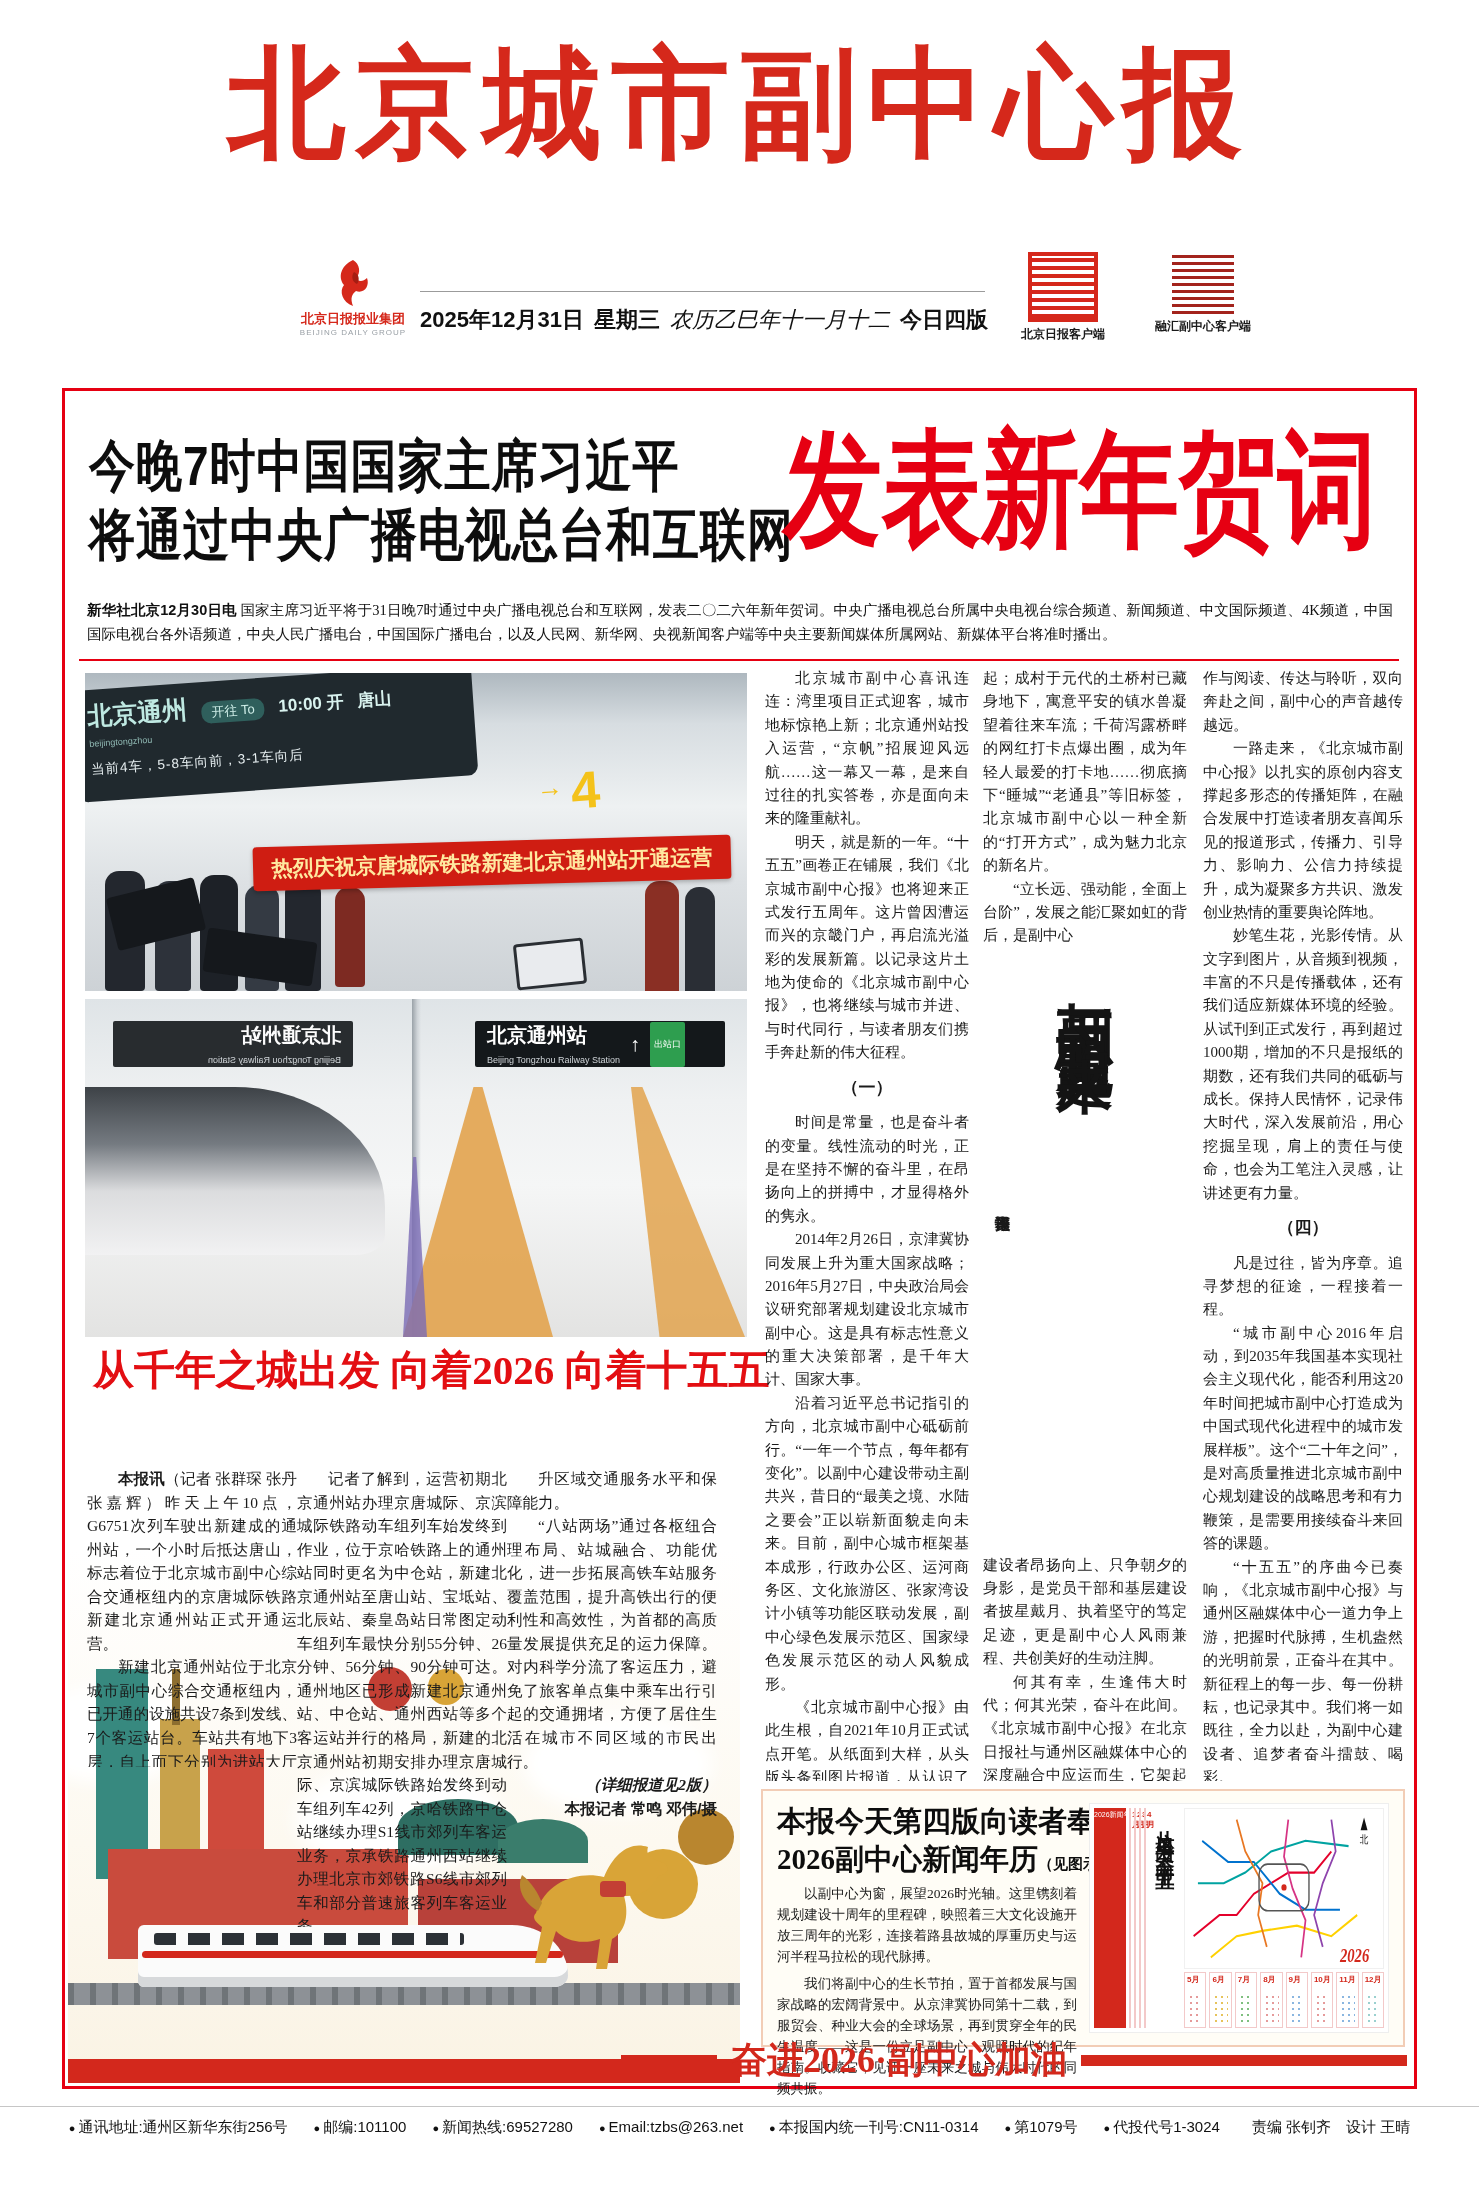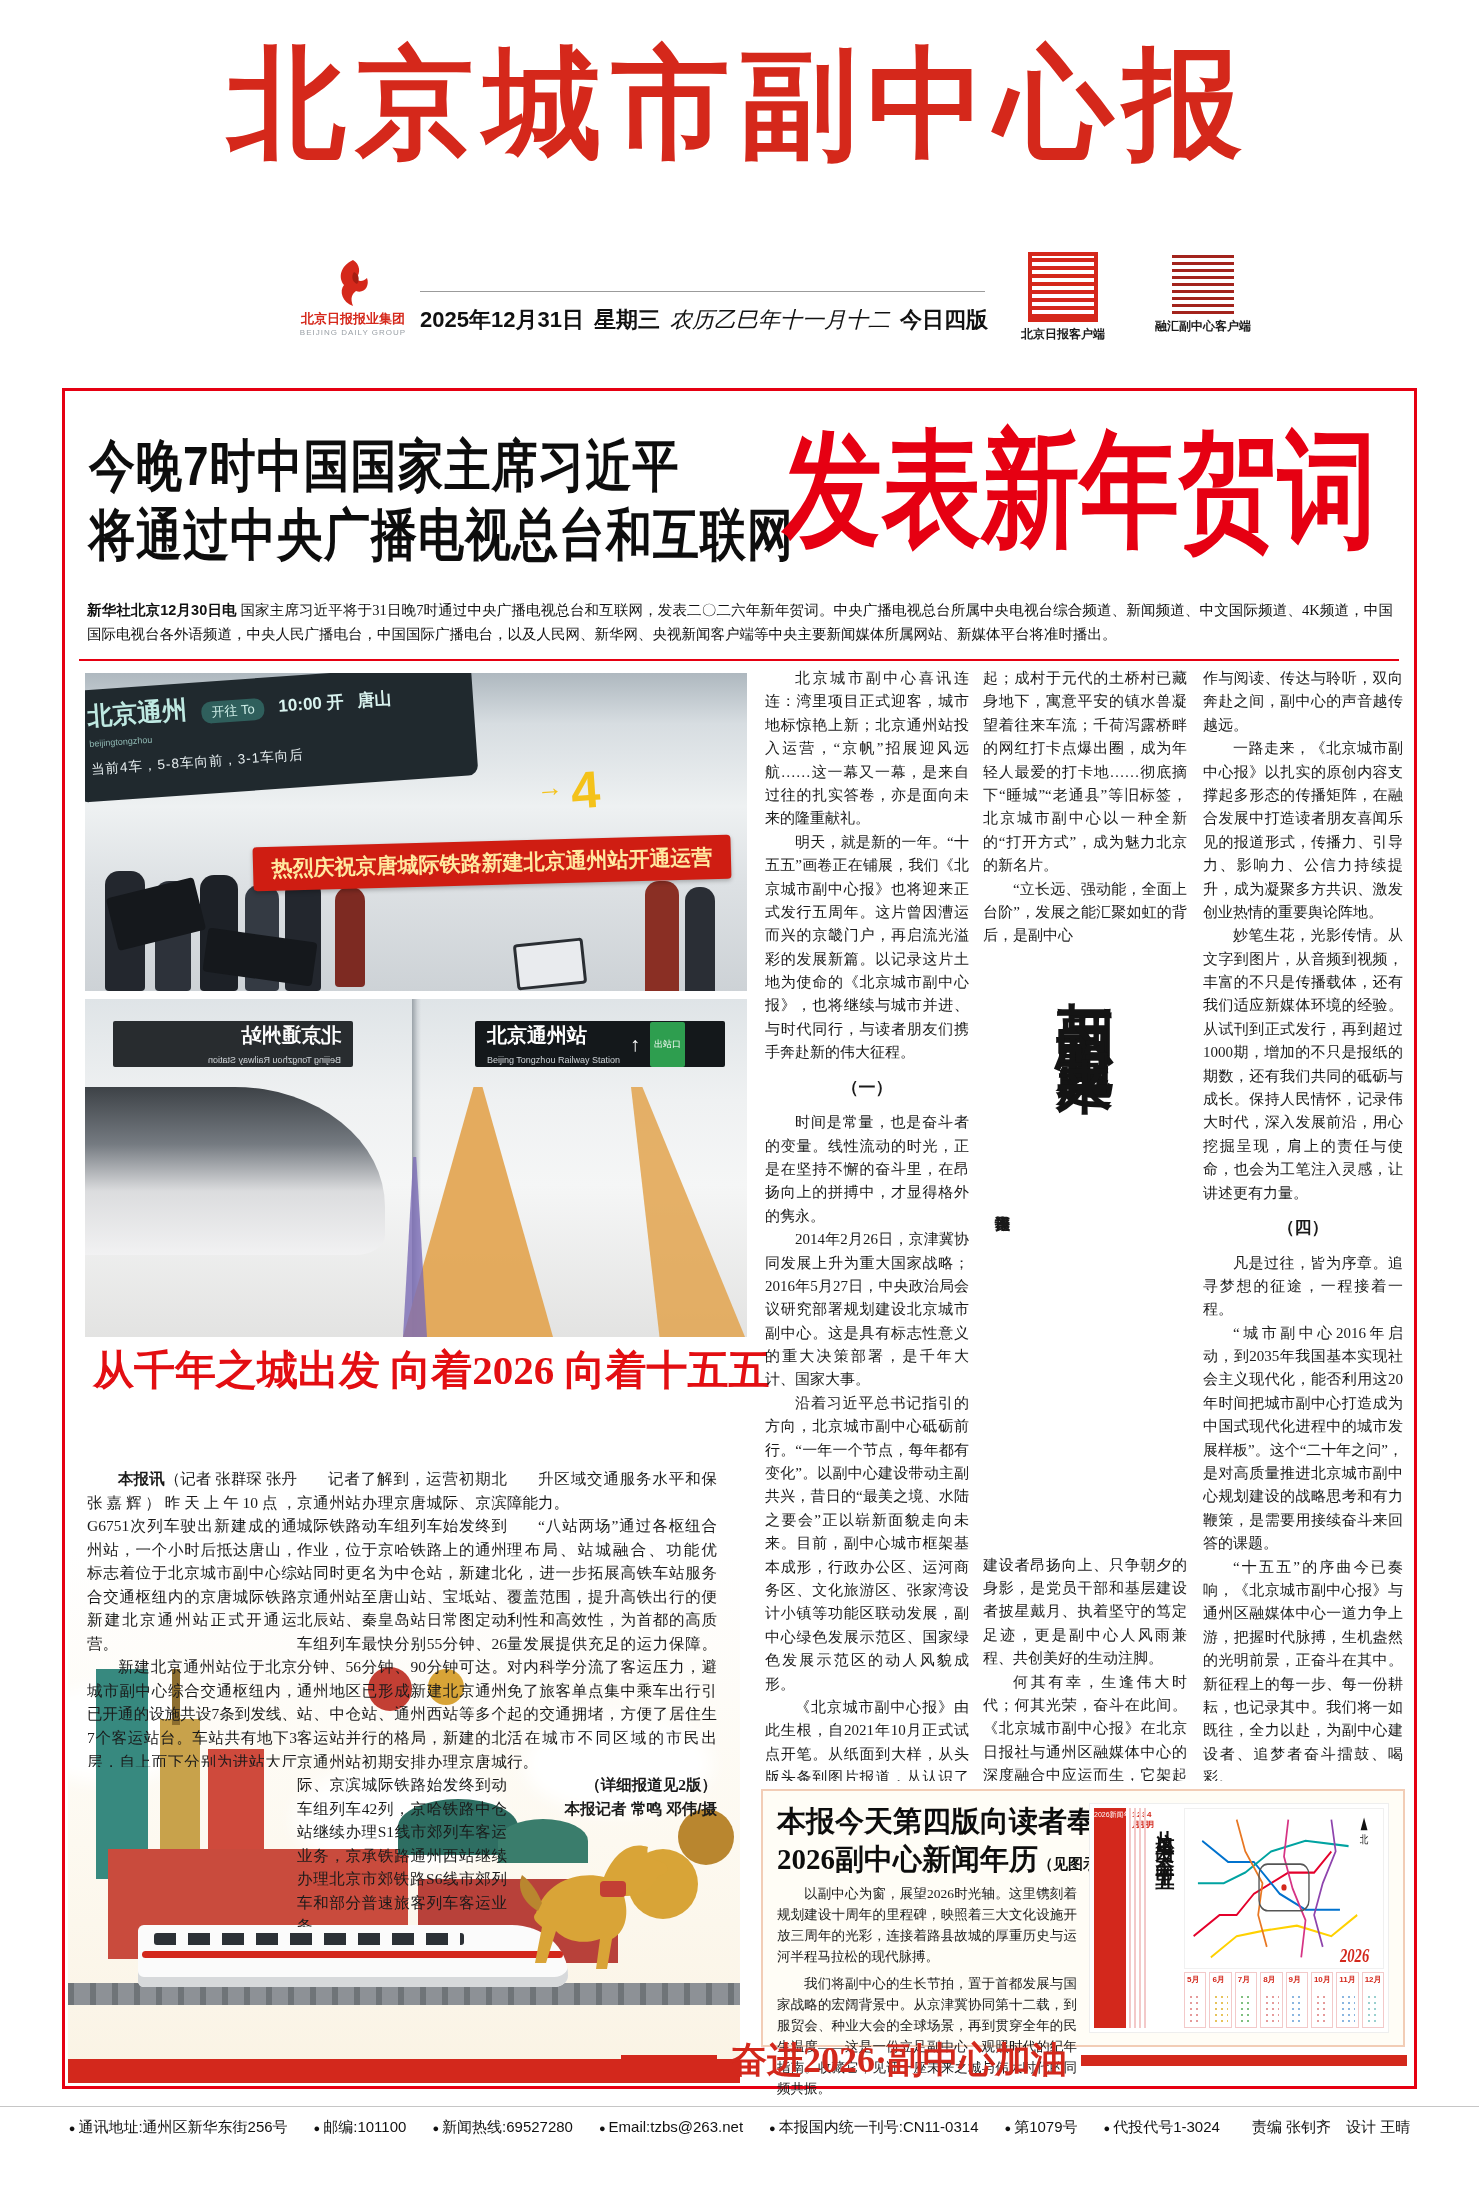--- a/index.html
+++ b/index.html
@@ -90,21 +90,21 @@
      font-size:41px;white-space:nowrap;font-family:"Liberation Serif",serif;}
   .art-h2{position:absolute;left:28px;top:1002px;width:648px;color:#e30e12;font-weight:900;
      font-size:48px;text-align:right;white-space:nowrap;font-family:"Liberation Serif",serif;}
   .art-cols{position:absolute;left:22px;top:1076px;width:660px;height:560px;display:flex;z-index:2;}
   .art-col{width:210px;font-size:15.5px;line-height:1.52;text-align:justify;overflow:hidden;}
   .art-col p{margin:0;text-indent:2em;}
   .art-col .lead{font-weight:bold;font-family:"Liberation Sans",sans-serif;}
   .c1{height:300px;}
   .c2{height:460px;}
   .c3{height:500px;}
-  .detail-note{text-align:right;font-weight:bold;text-indent:0 !important;}
+  .detail-note{text-align:right;font-weight:bold;text-indent:0 !important;font-style:italic;}
   .credit{text-align:right;font-weight:bold;font-family:"Liberation Sans",sans-serif;text-indent:0 !important;}
   
   .illus{position:absolute;left:3px;top:1158px;width:672px;height:534px;z-index:1;overflow:hidden;background:
      linear-gradient(180deg,rgba(255,255,255,0) 0%,#fdf9f0 55%,#faf3e4 100%);}
   .cloud{position:absolute;background:#fff;border-radius:50%;box-shadow:0 0 18px 14px #fff;}
   .bld{position:absolute;}
   .win-grid{background-image:repeating-linear-gradient(90deg,rgba(255,255,255,.4) 0 5px,transparent 5px 18px),
      repeating-linear-gradient(0deg,rgba(255,255,255,.4) 0 4px,transparent 4px 16px);}
   .track{position:absolute;left:0;bottom:78px;width:100%;height:22px;background:#8d9196;
      background-image:repeating-linear-gradient(90deg,#6f7478 0 6px,transparent 6px 22px);}

